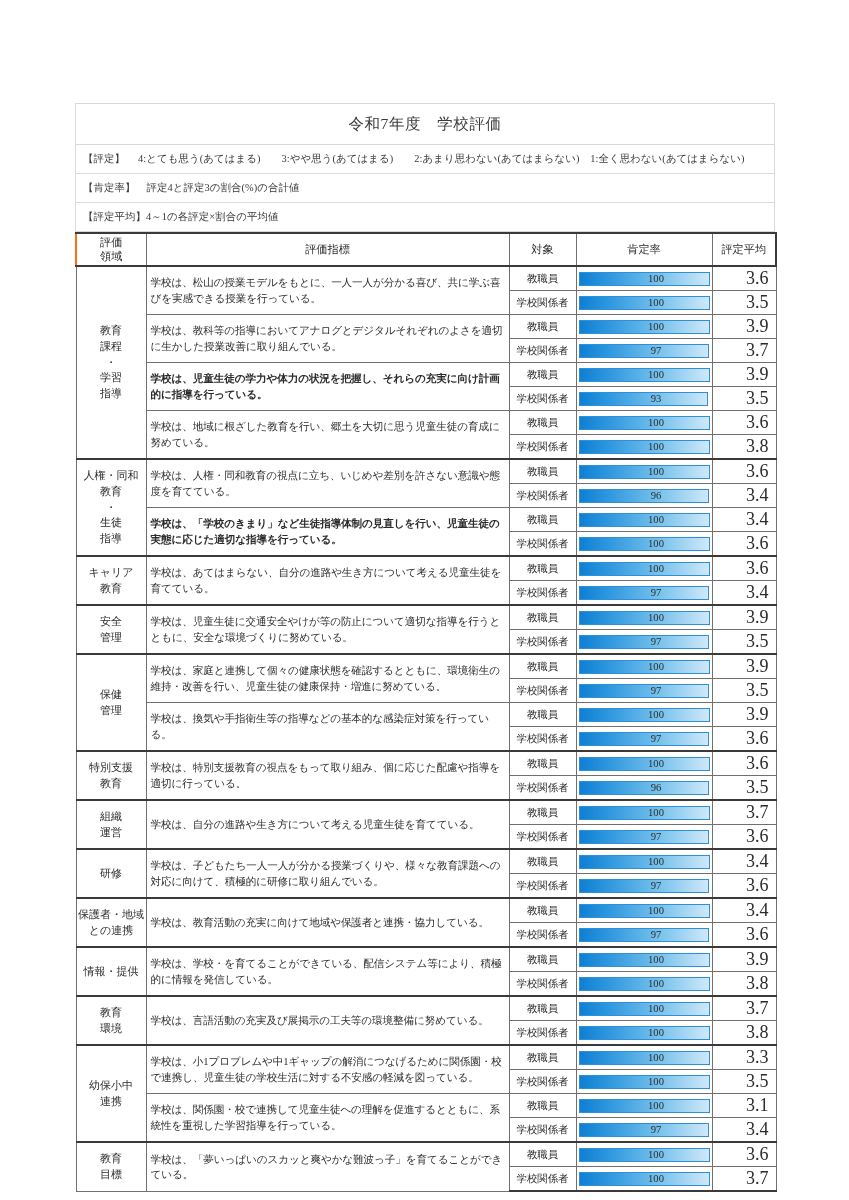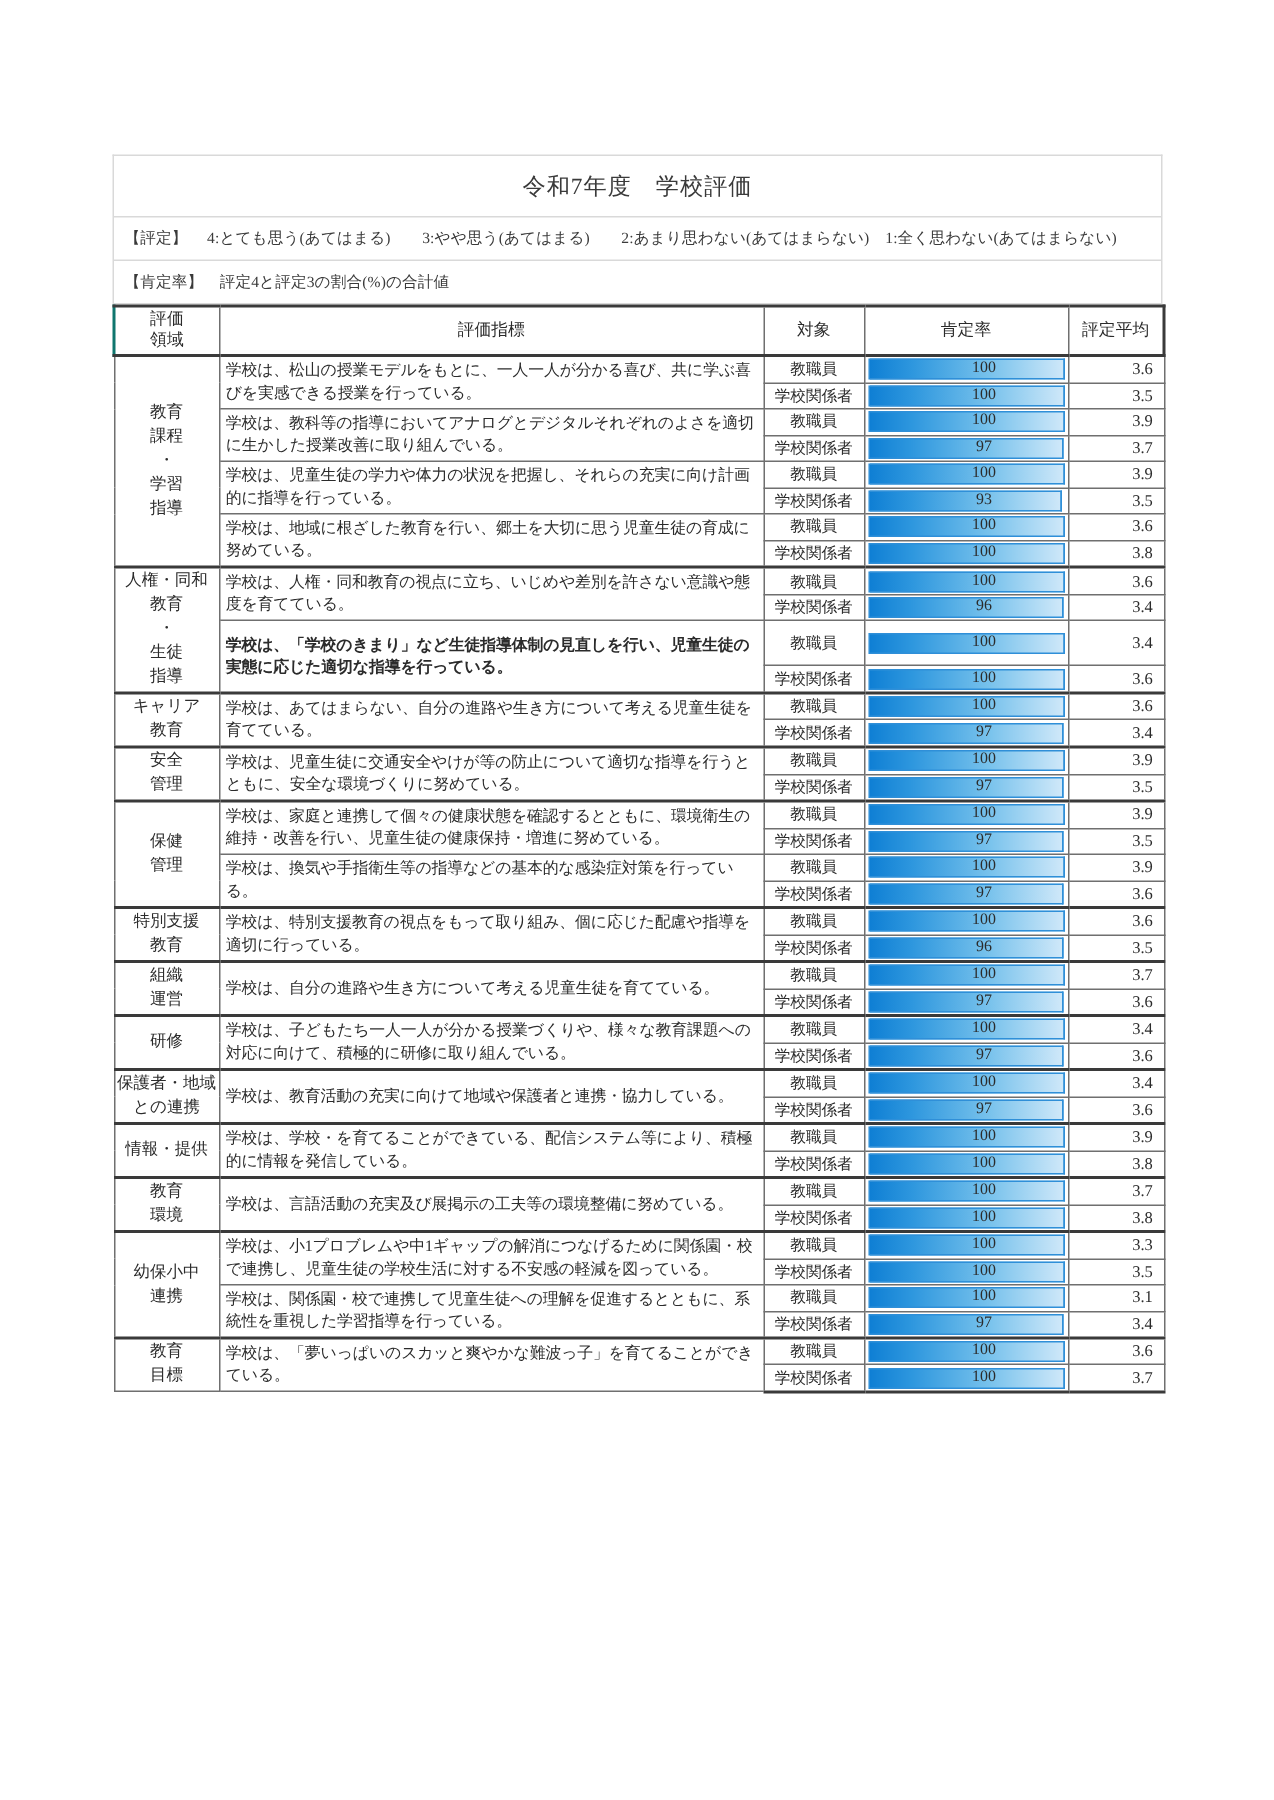--- a/index.html
+++ b/index.html
@@ -81,21 +81,21 @@
   
   table.eval thead th {
     height: 33px;
     font-size: 11.2px;
     text-align: center;
     vertical-align: middle;
     line-height: 1.18;
     border-top: 2px solid #3a3a3a;
     border-bottom: 2px solid #3a3a3a;
   }
-  thead th.c-area-h { border-left: 2px solid #0f766e; }
+  thead th.c-area-h { border-left: 2px solid #f97316; }
   thead th.c-avg-h  { border-right: 2px solid #3a3a3a; }
 
   
   td.area {
     text-align: center;
     vertical-align: middle;
     font-size: 11px;
     line-height: 1.45;
     border-left: 2px solid #3a3a3a;
     white-space: pre-line;
@@ -119,21 +119,21 @@
   
   td.rate {
     padding: 1px 2px;
     vertical-align: middle;
     height: 17px;
   }
   
   td.avg {
     text-align: right;
     vertical-align: middle;
-    font-size: 11px;
+    font-size: 18px;
     padding-right: 7px;
     border-right: 2px solid #3a3a3a;
     margin-left: 10px;
   }
 
   
   tr.sec-start > td,
   tr.sec-start > th { border-top: 2px solid #3a3a3a; }
   tr.last-row > td { border-bottom: 2px solid #3a3a3a; }
 
@@ -172,20 +172,23 @@
 
   <div class="header-panel">
     <div class="header-row header-title-row">
       <div class="header-title">令和7年度　学校評価</div>
     </div>
     <div class="header-row header-note-row">
       <span class="header-note"><span>【評定】</span><span class="gap1"></span><span>4:とても思う(あてはまる)　　3:やや思う(あてはまる)　　2:あまり思わない(あてはまらない)　1:全く思わない(あてはまらない)</span></span>
     </div>
     <div class="header-row header-note-row">
       <span class="header-note"><span>【肯定率】</span><span class="gap2"></span><span>評定4と評定3の割合(%)の合計値</span></span>
+    </div>
+    <div class="header-row header-note-row">
+      <span class="header-note"><span>【評定平均】</span><span>4～1の各評定×割合の平均値</span></span>
     </div>
   </div>
 
   <table class="eval">
     <colgroup>
       <col class="c-area">
         <col class="c-ind">
         <col class="c-target">
         <col class="c-rate">
         <col class="c-avg">
@@ -242,21 +245,21 @@
           <td class="target">学校関係者</td>
           <td class="rate">
             <div class="bar-wrap">
               <div class="bar-fill" style="width: 99.64%;"></div>
               <div class="bar-value">97</div>
             </div>
           </td>
           <td class="avg">3.7</td>
         </tr>
         <tr>
-          <td class="ind" rowspan="2" style="border-top: 1px solid rgb(111, 111, 111);">学校は、児童生徒の学力や体力の状況を把握し、それらの充実に向け計画的に指導を行っている。</td>
+          <td class="ind" rowspan="2" style="border-top: 1px solid rgb(111, 111, 111); font-weight: bold;">学校は、児童生徒の学力や体力の状況を把握し、それらの充実に向け計画的に指導を行っている。</td>
           <td class="target">教職員</td>
           <td class="rate">
             <div class="bar-wrap">
               <div class="bar-fill" style="width: 100%;"></div>
               <div class="bar-value">100</div>
             </div>
           </td>
           <td class="avg">3.9</td>
         </tr>
         <tr>

